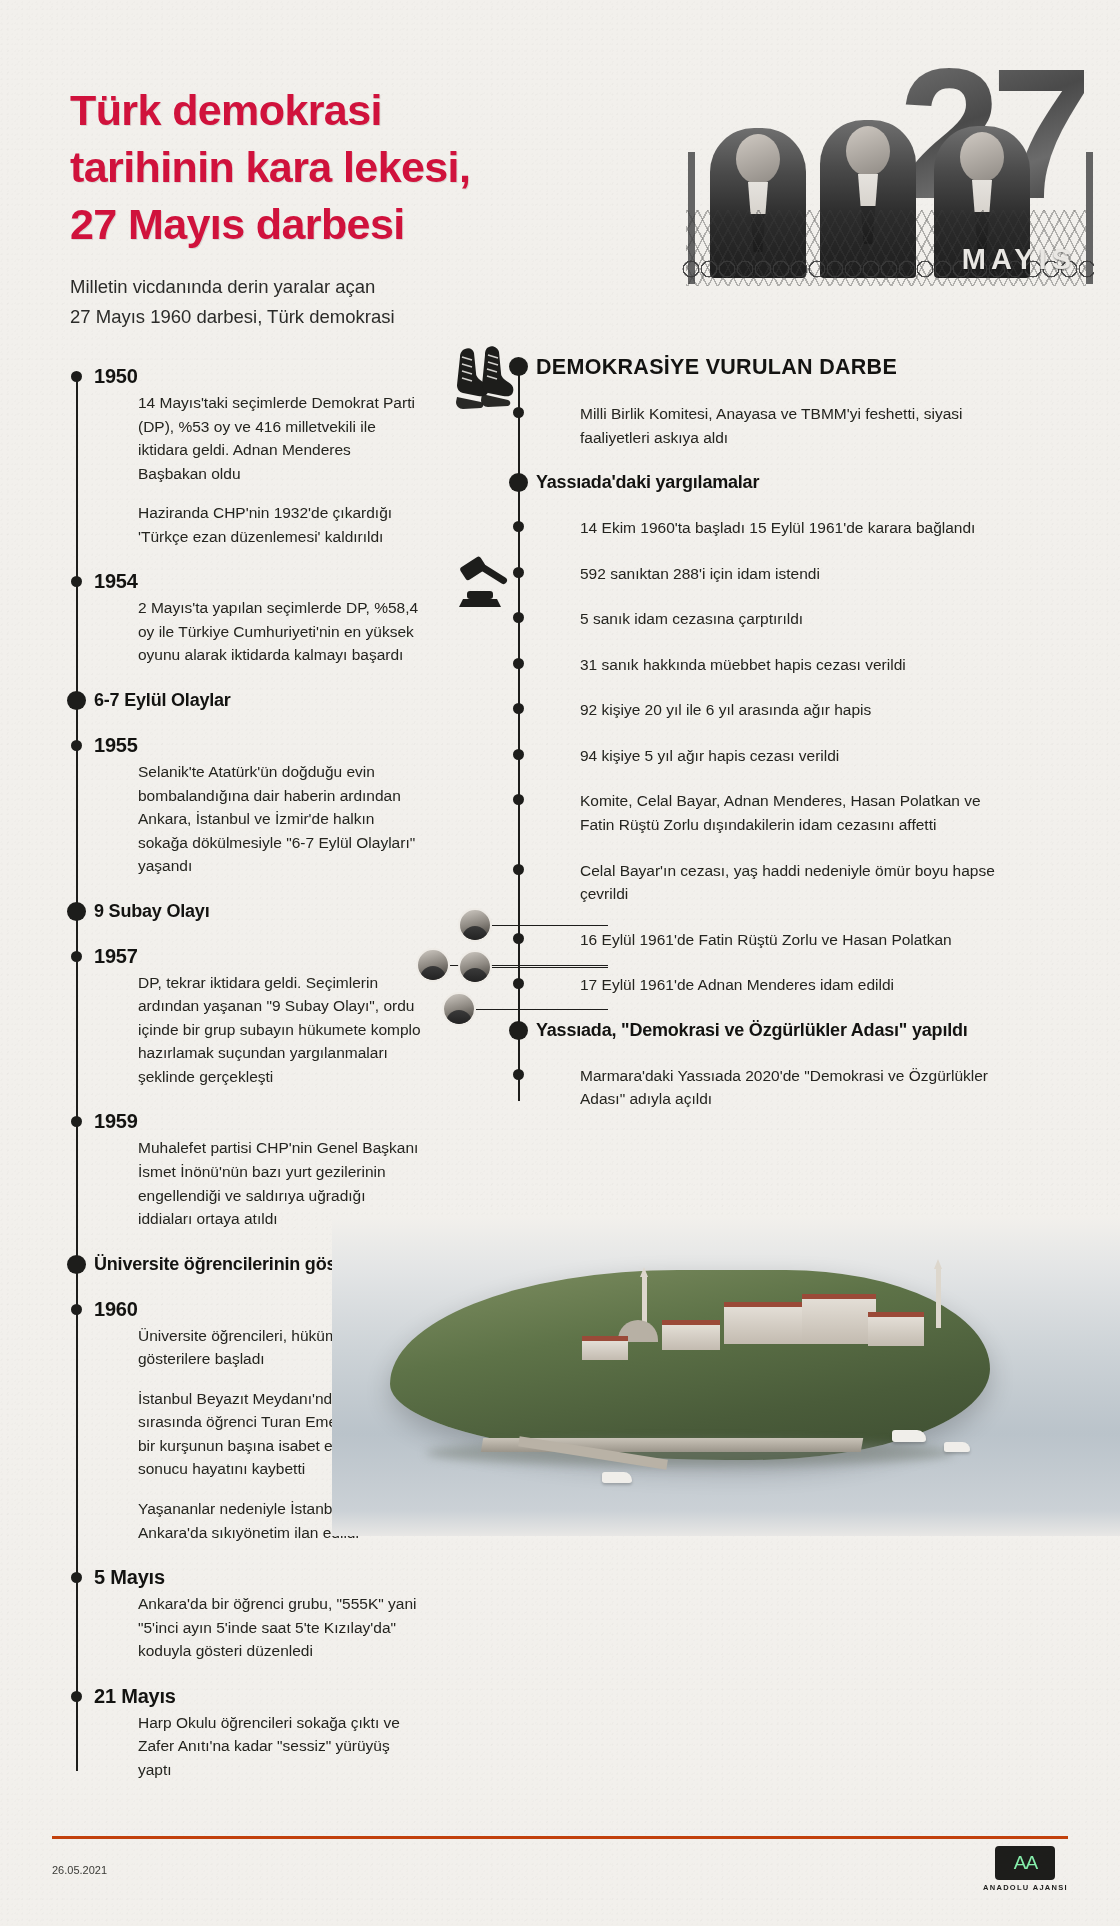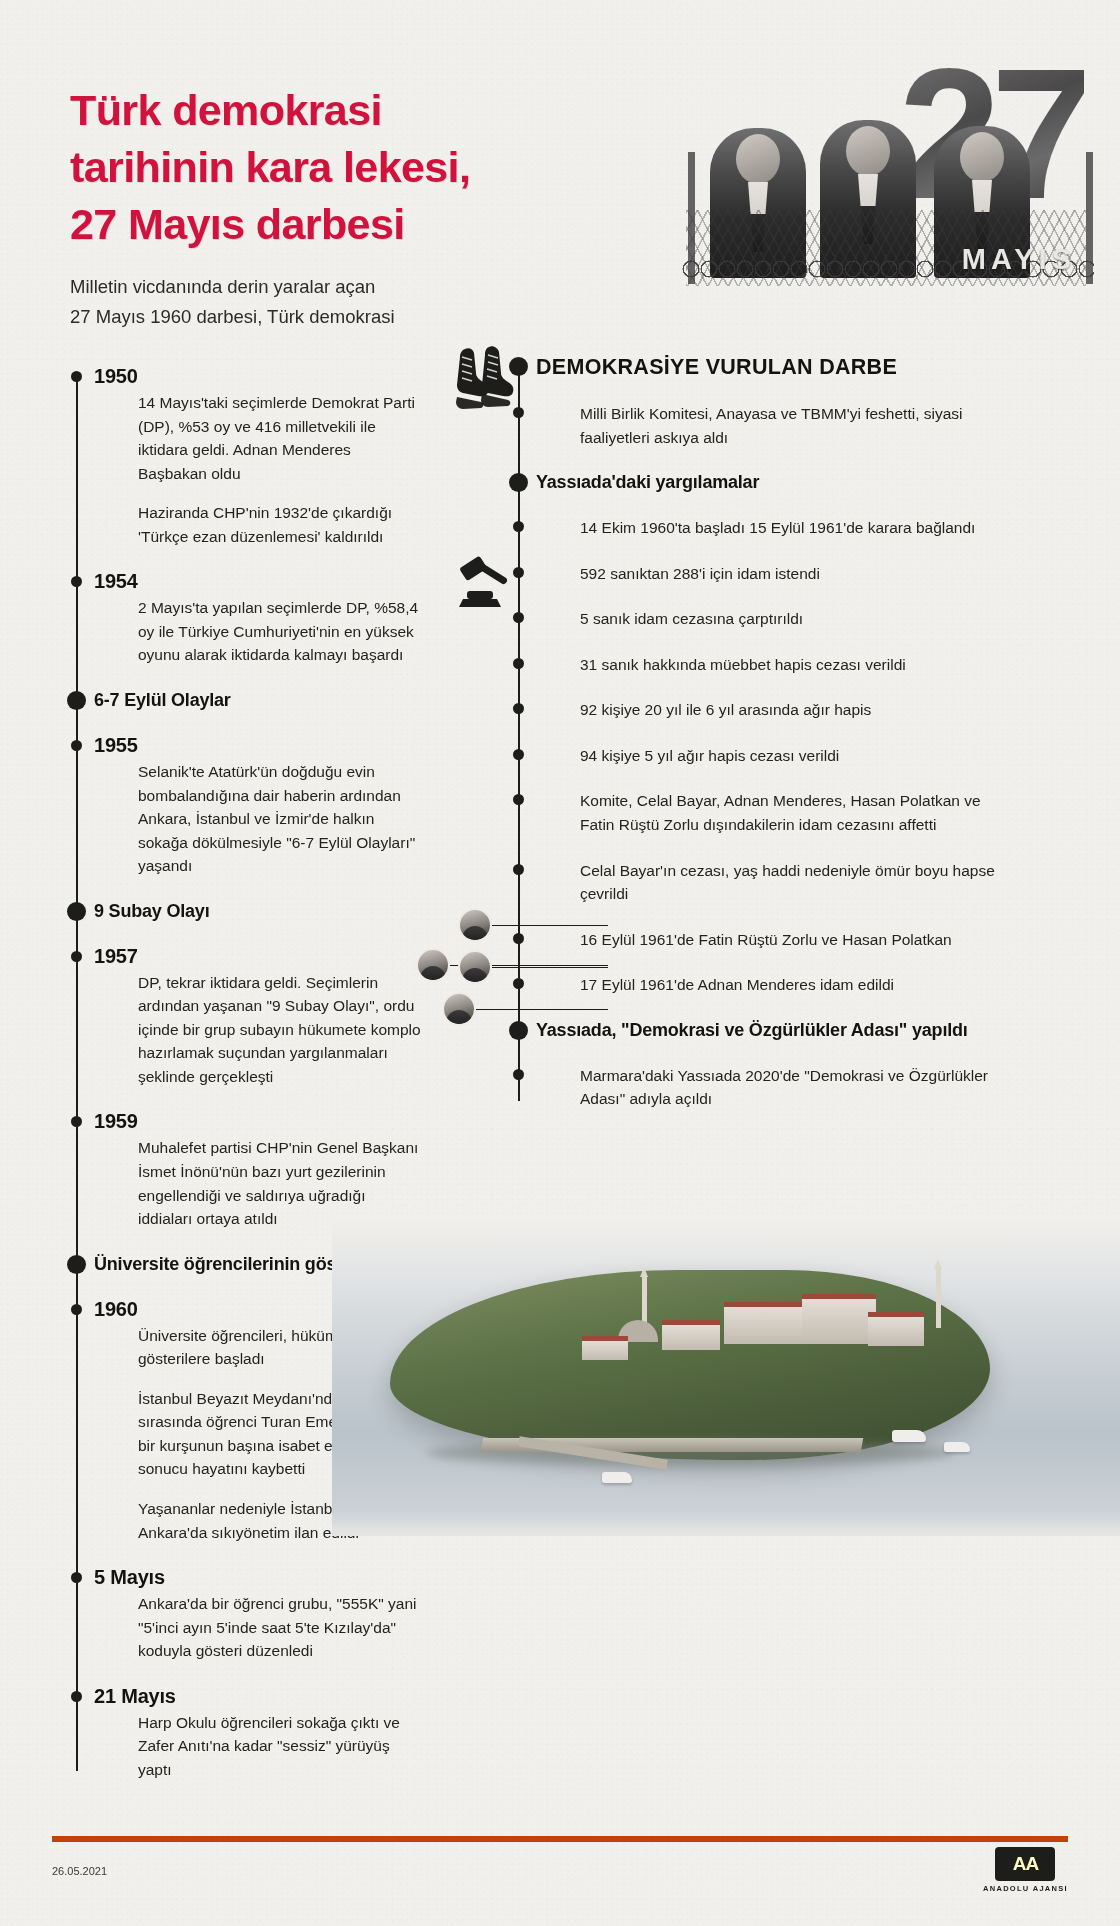--- a/index.html
+++ b/index.html
@@ -234,29 +234,29 @@
     border-bottom:10px solid #ddd7cd;
   }
   .dome {
     position:absolute; left: 286px; top: 104px; width: 40px; height: 22px;
     background:#b7b0a4; border-radius: 20px 20px 0 0;
   }
 
   
   .footer {
     position: absolute; left: 52px; right: 52px; bottom: 36px; height: 54px;
-    border-top: 6px solid #c2410c;
+    border-top: 3px solid #c2410c;
     display: flex; align-items: center; justify-content: space-between;
   }
   .footer-date { font-size: 11px; color: #3a3a36; padding-top: 10px; }
   .aa-logo { display: flex; flex-direction: column; align-items: center; padding-top: 8px; }
   .aa-mark {
     width: 60px; height: 34px; background: #1d1d1b; border-radius: 4px;
     display: flex; align-items: center; justify-content: center;
-    color: #fef9c3; font-size: 19px; font-weight: 700; letter-spacing: -1px;
+    color: #86efac; font-size: 19px; font-weight: 400; letter-spacing: -1px;
   }
   .aa-text { font-size: 7.5px; letter-spacing: 1.3px; color: #1d1d1b; margin-top: 3px; font-weight: 700; }
 </style>
 </head>
 <body>
 
 <div class="page">
 
   <div class="header">
 

